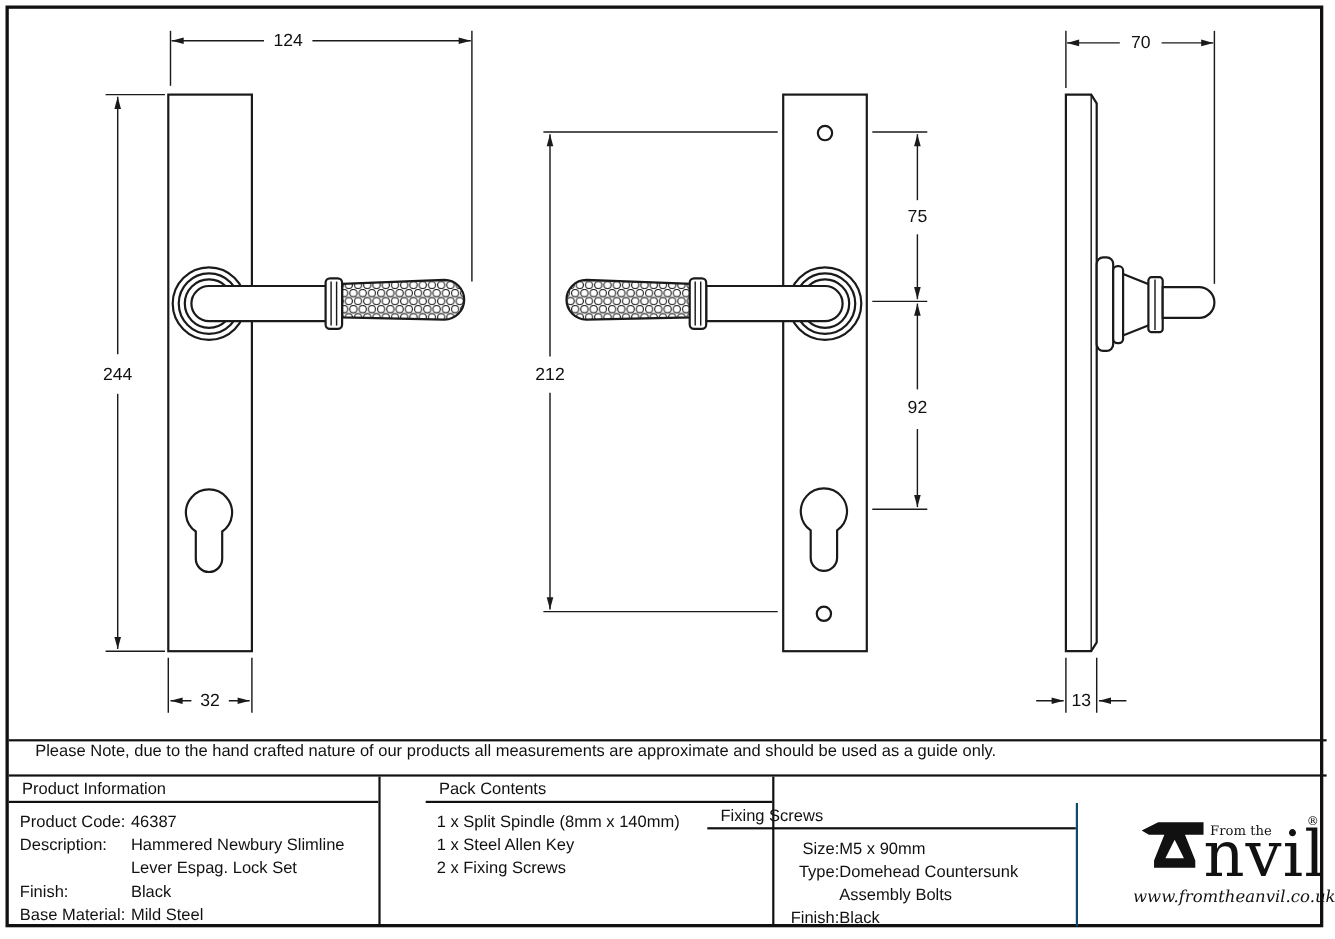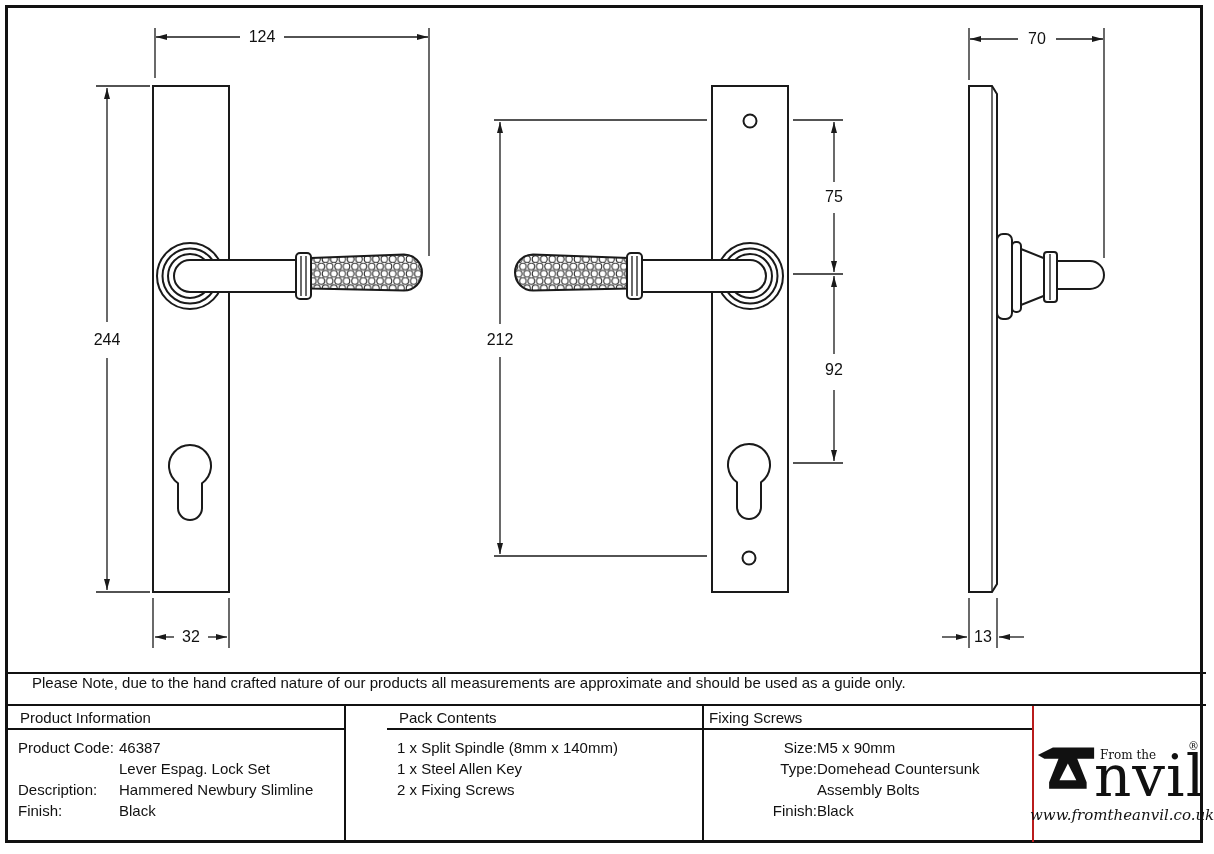--- a/index.html
+++ b/index.html
@@ -12,21 +12,21 @@
   #drawing{position:absolute;left:0;top:0;}
   .note-bar{
     position:absolute;left:8px;top:672px;width:1198px;height:34px;box-sizing:border-box;
     border-top:2px solid #111;border-bottom:2px solid #111;
     display:flex;align-items:flex-start;padding-left:24px;font-size:15px;
   }
   .info-table{position:absolute;left:8px;top:706px;width:1198px;height:140px;}
   .col{position:absolute;top:0;bottom:4px;box-sizing:border-box;}
   .col-a{left:0;width:338px;border-right:2px solid #111;}
   .col-b{left:338px;width:317px;border-right:2px solid #111;margin-left:41px;}
-  .col-c{left:689px;width:337px;border-right:2px solid #b91c1c;}
+  .col-c{left:635px;width:337px;border-right:2px solid #0c4a6e;margin-top:24px;}
   .col-d{left:992px;right:0;}
   .hdr{height:22px;line-height:23px;border-bottom:2px solid #111;padding-left:12px;font-size:15px;}
   .bd{padding:7px 10px 0 10px;font-size:15px;line-height:21px;}
   .kv .k{display:inline-block;width:101px;}
   .col-c .kv .k{width:110px;text-align:right;}
   .logo{position:relative;width:100%;height:100%;}
   .logo-anvil{position:absolute;left:36px;top:38px;}
   .logo-fromthe{position:absolute;left:100px;top:42px;font-family:"DejaVu Serif",serif;font-size:12px;}
   .logo-nvil{position:absolute;left:94px;top:36px;font-family:"DejaVu Serif",serif;font-size:58px;letter-spacing:1px;}
   .logo-reg{position:absolute;left:188px;top:34px;font-family:"DejaVu Serif",serif;font-size:11px;}
@@ -164,27 +164,30 @@
 
 <div class="info-table">
 
   <div class="col col-a">
     <div class="hdr">Product Information</div>
     <div class="bd">
       <div class="kv">
         <span class="k">Product Code:</span><span class="v">46387</span>
       </div>
       <div class="kv">
+        <span class="k">Description:</span><span class="v">Hammered Newbury Slimline</span>
+      </div>
+      <div class="kv">
         <span class="k"></span><span class="v">Lever Espag. Lock Set</span>
       </div>
       <div class="kv">
-        <span class="k">Description:</span><span class="v">Hammered Newbury Slimline</span>
-      </div>
-      <div class="kv">
         <span class="k">Finish:</span><span class="v">Black</span>
+      </div>
+      <div class="kv">
+        <span class="k">Base Material:</span><span class="v">Mild Steel</span>
       </div>
     </div>
   </div>
 
   <div class="col col-b">
     <div class="hdr">Pack Contents</div>
     <div class="bd">
       <div>1 x Split Spindle (8mm x 140mm)</div>
       <div>1 x Steel Allen Key</div>
       <div>2 x Fixing Screws</div>

